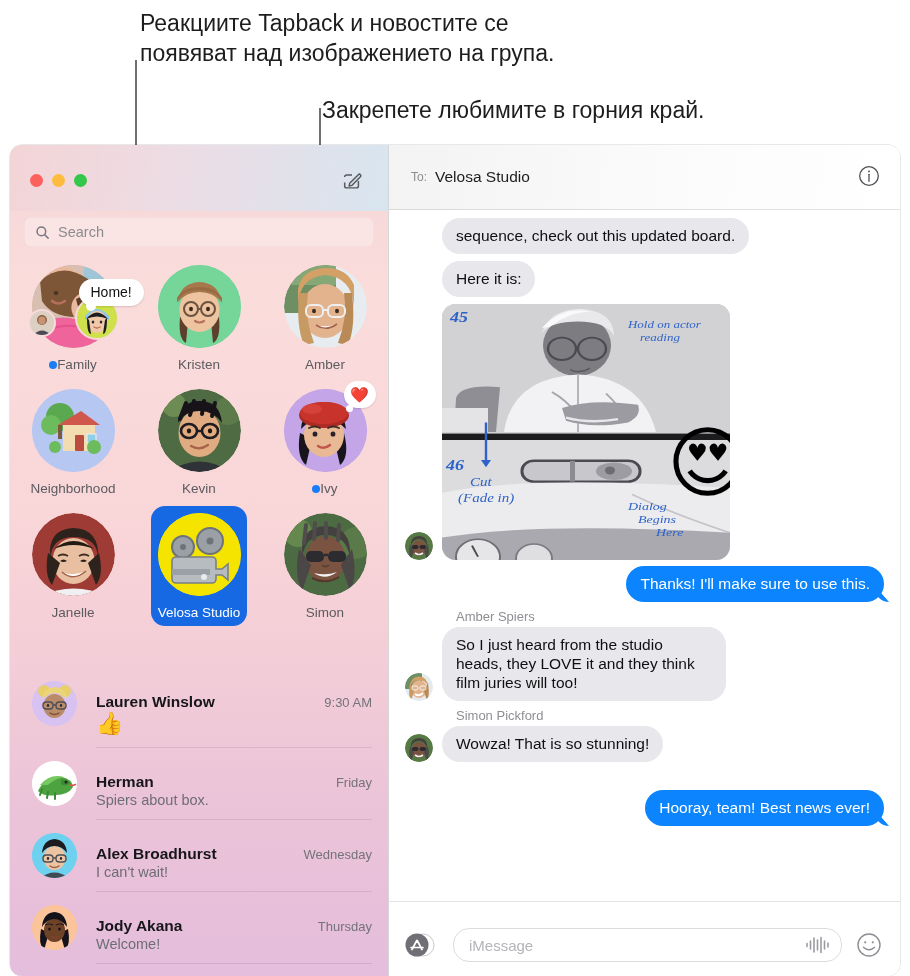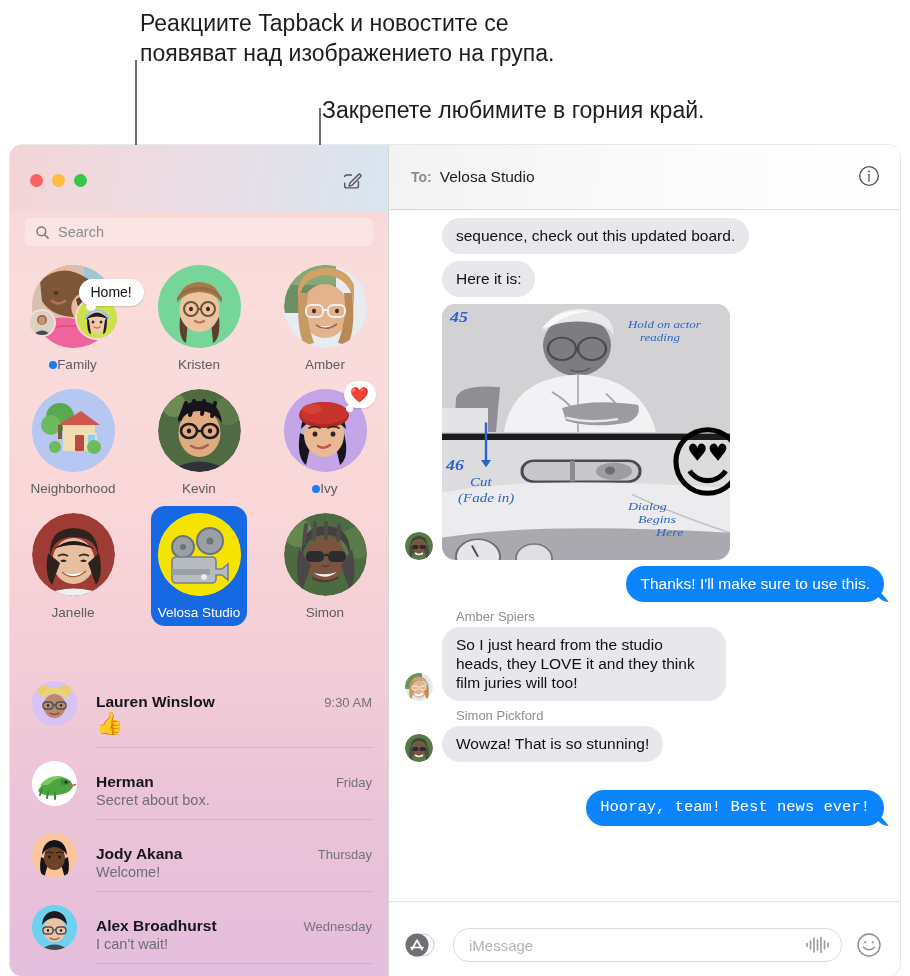--- a/index.html
+++ b/index.html
@@ -186,21 +186,21 @@
     border-left:.5px solid rgba(0,0,0,.16);
     display:flex;flex-direction:column;
   }
   #main-header{
     height:64px;flex:none;
     background:linear-gradient(95deg,#f3f3f4 0%,#fbfbfb 55%,#ffffff 100%);
     display:flex;align-items:center;
     border-bottom:.5px solid rgba(0,0,0,.11);
     padding:0 18px 0 22px;
   }
-  #to-label{ color:#8c8c92;font-size:14px;margin-right:8px;font-weight:bold; }
+  #to-label{ color:#8c8c92;font-size:12px;margin-right:8px; }
   #to-value{ color:#1d1d1f;font-size:15.5px;flex:1; }
   #info-btn{ width:24px;height:24px;cursor:pointer;display:flex; }
 
   #thread{
     flex:1;position:relative;overflow:hidden;
     padding:8px 16px 0 16px;
   }
   .row{ display:flex;align-items:flex-end;margin-bottom:7px; }
   .row.out{ justify-content:flex-end; }
   .row.in{ justify-content:flex-start; }
@@ -618,21 +618,45 @@
             <circle cx="34" cy="21" r="1.6" fill="#1f2b1c"></circle>
             <path d="M38 24 Q42 25 44 23" stroke="#d9534f" stroke-width="1.6" fill="none"></path>
             <path d="M10 28 L8 34 M16 31 L15 37 M23 32 L23 38" stroke="#3c8a33" stroke-width="2" stroke-linecap="round"></path>
           </svg>
         </div>
         <div class="conv-body">
           <div class="conv-top">
             <span class="conv-name">Herman</span>
             <span class="conv-time">Friday</span>
           </div>
-          <div class="conv-prev">Secret about box.</div>
+          <div class="conv-prev">Spiers about box.</div>
+        </div>
+      </div>
+
+      <div class="conv">
+        <div class="conv-av" style="background:#6fd1f0;">
+          <svg width="45" height="45" viewBox="0 0 45 45">
+            <circle cx="22.5" cy="22.5" r="22.5" fill="#6fd1f0"></circle>
+            <ellipse cx="22.5" cy="25" rx="11" ry="12" fill="#ecc4a2"></ellipse>
+            <path d="M10 20 Q11 7 22.5 6 Q34 7 35 20 Q30 13 22.5 13 Q15 13 10 20Z" fill="#1d1a20"></path>
+            <rect x="11" y="22" width="10" height="7" rx="3.2" fill="none" stroke="#4e4e56" stroke-width="1.4"></rect>
+            <rect x="24" y="22" width="10" height="7" rx="3.2" fill="none" stroke="#4e4e56" stroke-width="1.4"></rect>
+            <path d="M21 25h3" stroke="#4e4e56" stroke-width="1.4"></path>
+            <ellipse cx="16" cy="25.5" rx="1.2" ry="1.4" fill="#2c2c33"></ellipse>
+            <ellipse cx="29" cy="25.5" rx="1.2" ry="1.4" fill="#2c2c33"></ellipse>
+            <path d="M18 33 Q22.5 36 27 33" stroke="#9b6149" stroke-width="1.5" fill="none" stroke-linecap="round"></path>
+            <path d="M8 45 Q22.5 34 37 45Z" fill="#3f4a55"></path>
+          </svg>
+        </div>
+        <div class="conv-body">
+          <div class="conv-top">
+            <span class="conv-name">Alex Broadhurst</span>
+            <span class="conv-time">Wednesday</span>
+          </div>
+          <div class="conv-prev">I can't wait!</div>
         </div>
       </div>
 
       <div class="conv">
         <div class="conv-av" style="background:#fbc49a;">
           <svg width="45" height="45" viewBox="0 0 45 45">
             <circle cx="22.5" cy="22.5" r="22.5" fill="#fbc49a"></circle>
             <path d="M9 24 Q6 40 12 45 L17 28Z" fill="#14121a"></path>
             <path d="M36 24 Q39 40 33 45 L28 28Z" fill="#14121a"></path>
             <ellipse cx="22.5" cy="25" rx="10.5" ry="12" fill="#6d4226"></ellipse>
@@ -643,44 +667,20 @@
             <path d="M24 20 Q28 18 32 20" stroke="#221a20" stroke-width="1.2" fill="none"></path>
             <path d="M18 31 Q22.5 34 27 31 Q22.5 33 18 31Z" fill="#b4473e"></path>
           </svg>
         </div>
         <div class="conv-body">
           <div class="conv-top">
             <span class="conv-name">Jody Akana</span>
             <span class="conv-time">Thursday</span>
           </div>
           <div class="conv-prev">Welcome!</div>
-        </div>
-      </div>
-
-      <div class="conv">
-        <div class="conv-av" style="background:#6fd1f0;">
-          <svg width="45" height="45" viewBox="0 0 45 45">
-            <circle cx="22.5" cy="22.5" r="22.5" fill="#6fd1f0"></circle>
-            <ellipse cx="22.5" cy="25" rx="11" ry="12" fill="#ecc4a2"></ellipse>
-            <path d="M10 20 Q11 7 22.5 6 Q34 7 35 20 Q30 13 22.5 13 Q15 13 10 20Z" fill="#1d1a20"></path>
-            <rect x="11" y="22" width="10" height="7" rx="3.2" fill="none" stroke="#4e4e56" stroke-width="1.4"></rect>
-            <rect x="24" y="22" width="10" height="7" rx="3.2" fill="none" stroke="#4e4e56" stroke-width="1.4"></rect>
-            <path d="M21 25h3" stroke="#4e4e56" stroke-width="1.4"></path>
-            <ellipse cx="16" cy="25.5" rx="1.2" ry="1.4" fill="#2c2c33"></ellipse>
-            <ellipse cx="29" cy="25.5" rx="1.2" ry="1.4" fill="#2c2c33"></ellipse>
-            <path d="M18 33 Q22.5 36 27 33" stroke="#9b6149" stroke-width="1.5" fill="none" stroke-linecap="round"></path>
-            <path d="M8 45 Q22.5 34 37 45Z" fill="#3f4a55"></path>
-          </svg>
-        </div>
-        <div class="conv-body">
-          <div class="conv-top">
-            <span class="conv-name">Alex Broadhurst</span>
-            <span class="conv-time">Wednesday</span>
-          </div>
-          <div class="conv-prev">I can't wait!</div>
         </div>
       </div>
 
     </div>
   </div>
 
   <div id="main">
 
     <div id="main-header">
       <span id="to-label">To:</span>
@@ -825,21 +825,21 @@
               <path d="M23 12 Q25 22 22 28 L19 18Z" fill="#4d4a47"></path>
               <rect x="7" y="13" width="6.5" height="4" rx="2" fill="#2b2b30"></rect>
               <rect x="14.5" y="13" width="6.5" height="4" rx="2" fill="#2b2b30"></rect>
               <path d="M10 21 Q14 24 18 21" stroke="#f0f0f2" stroke-width="1.6" fill="none"></path>
             </g>
           </svg>
         </div>
         <div class="bub gray">Wowza! That is so stunning!</div>
       </div>
 
-      <div class="row out" style="margin-top:28px;font-family:Liberation Mono, monospace;">
+      <div class="row out" style="margin-top:28px;">
         <div class="bub blue tail">Hooray, team! Best news ever!</div>
       </div>
 
     </div>
 
     <div id="composer">
       <div id="apps-btn">
         <svg width="32" height="30" viewBox="0 0 32 30">
           <circle cx="20" cy="15" r="11" fill="#fff" stroke="#c9c9ce" stroke-width="1"></circle>
           <circle cx="14" cy="15" r="11.5" fill="#6f6f75"></circle>

